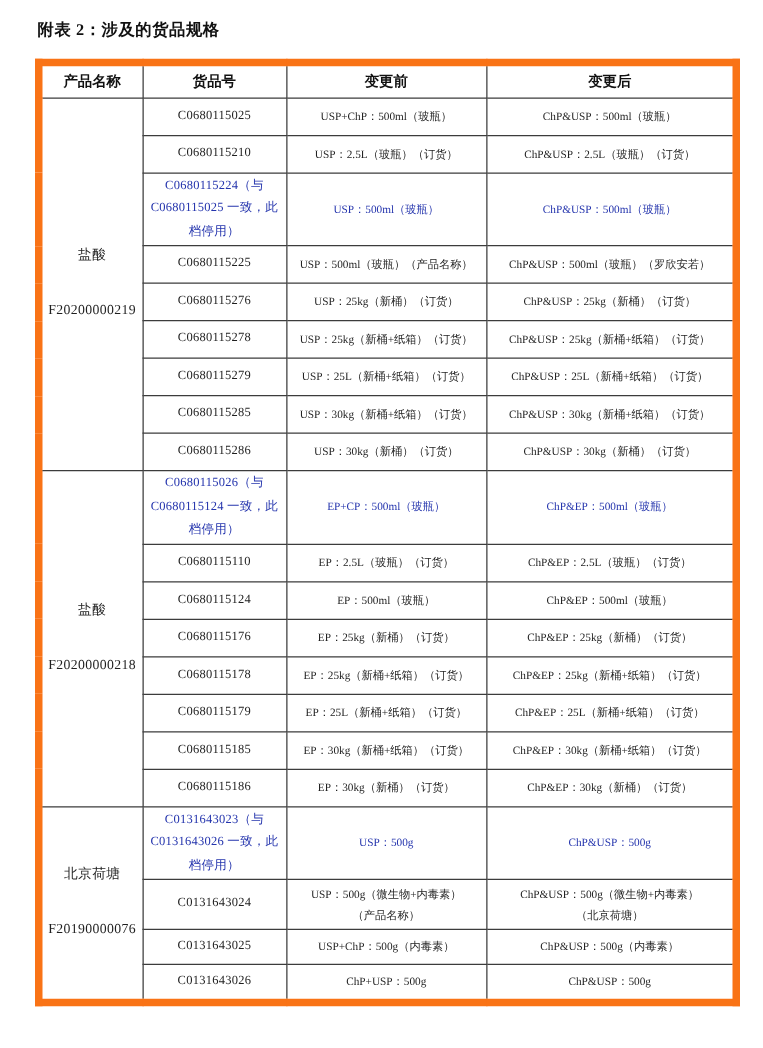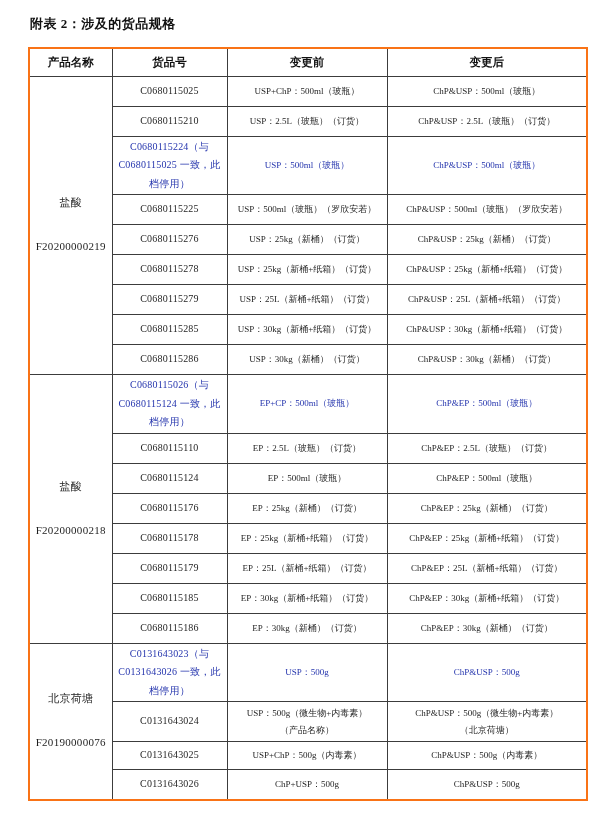--- a/index.html
+++ b/index.html
@@ -9,21 +9,21 @@
     color:#1f1f1f;position:relative;overflow:hidden;
   }
   .page{position:relative;width:610px;height:814px;background:#fff;text-decoration:underline;}
   .doc-title{
     position:absolute;left:30px;top:15px;margin:0;
     font-size:13px;font-weight:bold;color:#111;letter-spacing:0.5px;
   }
   table.spec{
     position:absolute;left:28px;top:47px;width:558px;
     border-collapse:collapse;table-layout:fixed;
-    border:2px solid #f97316;
+    border:6px solid #f97316;
   }
   .spec th,.spec td{
     border:1px solid #3c3c3c;
     text-align:center;vertical-align:middle;
     padding:1px 2px;box-sizing:border-box;
     overflow:hidden;
   }
   .spec th{font-size:11.5px;font-weight:bold;height:26px;color:#111;}
   .spec td{font-size:9px;line-height:1.85;white-space:pre-line;}
   .spec td.code{font-size:10px;letter-spacing:0.2px;}
@@ -75,21 +75,21 @@
       </tr>
       <tr class="h52">
         <td class="code blue">C0680115224（与
 C0680115025 一致，此
 档停用）</td>
         <td class="blue">USP：500ml（玻瓶）</td>
         <td class="blue">ChP&amp;USP：500ml（玻瓶）</td>
       </tr>
       <tr class="h30">
         <td class="code">C0680115225</td>
-        <td>USP：500ml（玻瓶）（罗欣安若）</td>
+        <td>USP：500ml（玻瓶）（产品名称）</td>
         <td>ChP&amp;USP：500ml（玻瓶）（罗欣安若）</td>
       </tr>
       <tr class="h30">
         <td class="code">C0680115276</td>
         <td>USP：25kg（新桶）（订货）</td>
         <td>ChP&amp;USP：25kg（新桶）（订货）</td>
       </tr>
       <tr class="h30">
         <td class="code">C0680115278</td>
         <td>USP：25kg（新桶+纸箱）（订货）</td>

